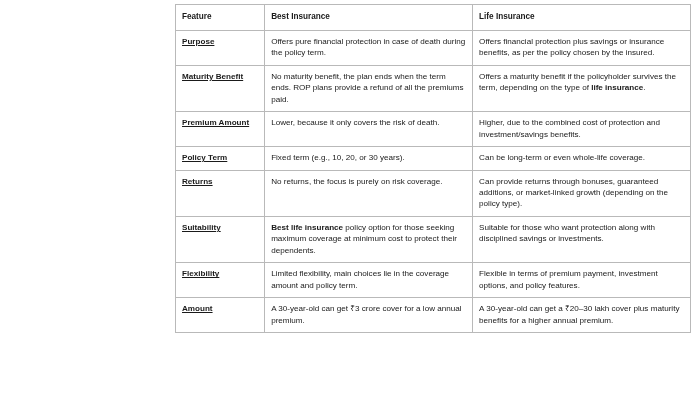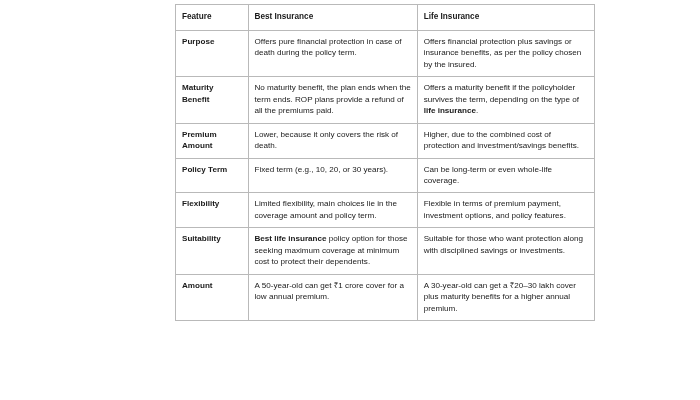--- a/index.html
+++ b/index.html
@@ -14,21 +14,21 @@
     position: relative;
     width: 700px;
     height: 400px;
     background: #ffffff;
     overflow: hidden;
   }
   table.cmp {
     position: absolute;
     left: 175px;
     top: 4px;
-    width: 420px;
+    width: 516px;
     border-collapse: collapse;
     table-layout: fixed;
     background: #ffffff;
   }
   table.cmp td, table.cmp th {
     border: 1px solid #b9b9b9;
     vertical-align: top;
     padding: 5px 6px 6px 6px;
     font-size: 8.1px;
     line-height: 1.42;
@@ -39,20 +39,21 @@
   col.c2 { width: 168px; }
   col.c3 { width: 176px; }
   table.cmp thead th {
     font-weight: bold;
     font-size: 8.2px;
     padding-top: 6px;
     padding-bottom: 7px;
   }
   td.feature {
     font-weight: bold;
+    text-decoration: underline;
   }
   td.body {
     font-weight: normal;
   }
   .b { font-weight: bold; }
 </style>
 </head>
 <body>
 
 <div id="page">
@@ -84,29 +85,34 @@
         <td class="feature">Premium Amount</td>
         <td class="body">Lower, because it only covers the risk of death.</td>
         <td class="body">Higher, due to the combined cost of protection and investment/savings benefits.</td>
       </tr>
       <tr>
         <td class="feature">Policy Term</td>
         <td class="body">Fixed term (e.g., 10, 20, or 30 years).</td>
         <td class="body">Can be long-term or even whole-life coverage.</td>
       </tr>
       <tr>
-        <td class="feature">Flexibility</td>
-        <td class="body">Limited flexibility, main choices lie in the coverage amount and policy term.</td>
-        <td class="body">Flexible in terms of premium payment, investment options, and policy features.</td>
+        <td class="feature">Returns</td>
+        <td class="body">No returns, the focus is purely on risk coverage.</td>
+        <td class="body">Can provide returns through bonuses, guaranteed additions, or market-linked growth (depending on the policy type).</td>
       </tr>
       <tr>
         <td class="feature">Suitability</td>
         <td class="body"><span class="b">Best life insurance</span><span> policy option for those seeking maximum coverage at minimum cost to protect their dependents.</span></td>
         <td class="body">Suitable for those who want protection along with disciplined savings or investments.</td>
       </tr>
       <tr>
+        <td class="feature">Flexibility</td>
+        <td class="body">Limited flexibility, main choices lie in the coverage amount and policy term.</td>
+        <td class="body">Flexible in terms of premium payment, investment options, and policy features.</td>
+      </tr>
+      <tr>
         <td class="feature">Amount</td>
-        <td class="body">A 50-year-old can get ₹1 crore cover for a low annual premium.</td>
+        <td class="body">A 30-year-old can get ₹3 crore cover for a low annual premium.</td>
         <td class="body">A 30-year-old can get a ₹20–30 lakh cover plus maturity benefits for a higher annual premium.</td>
       </tr>
     </tbody>
   </table>
 </div>
 
 </body></html>

